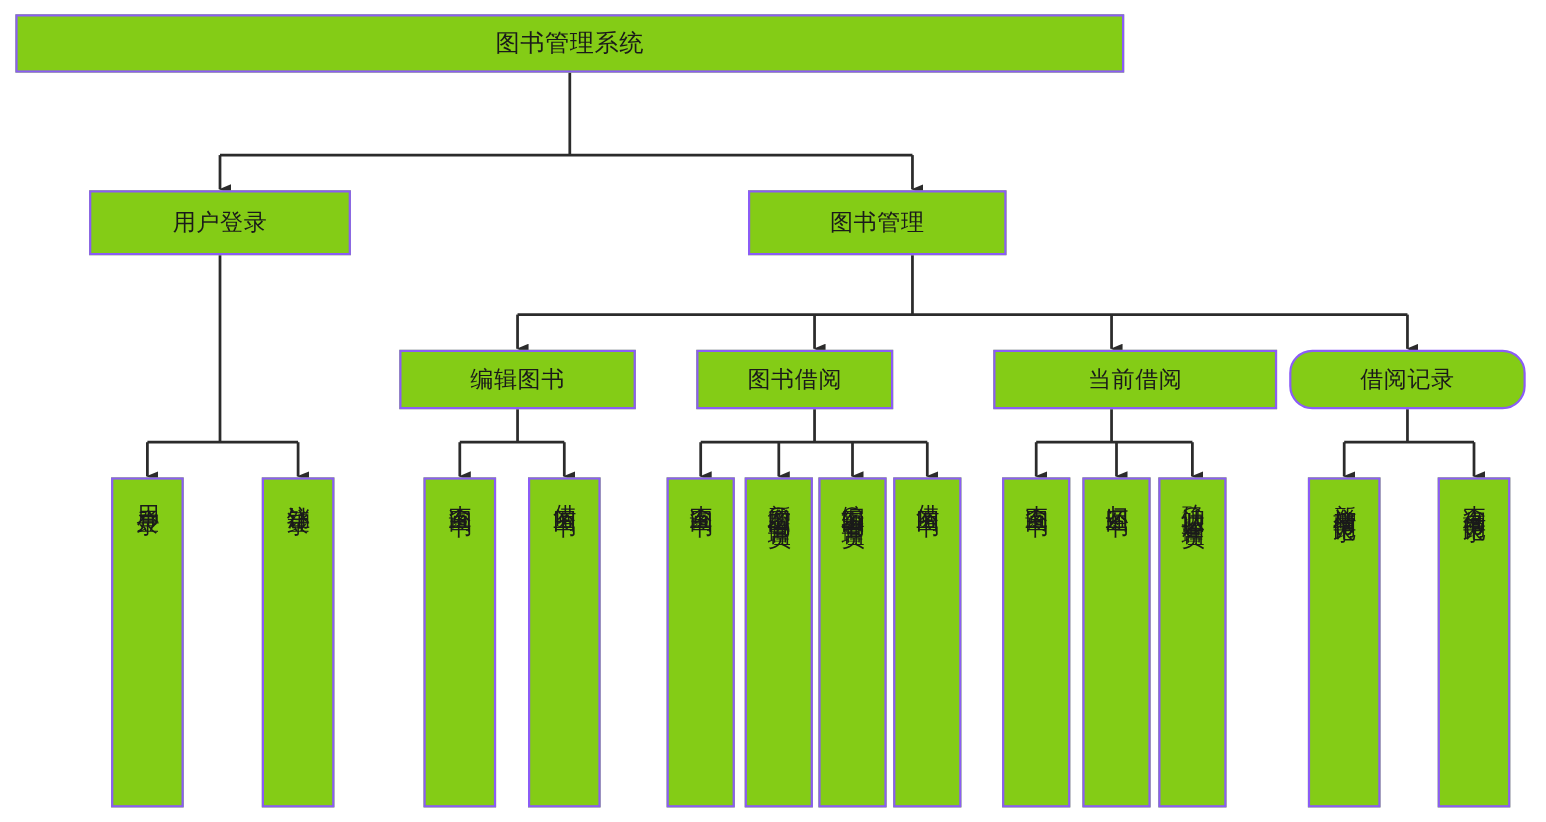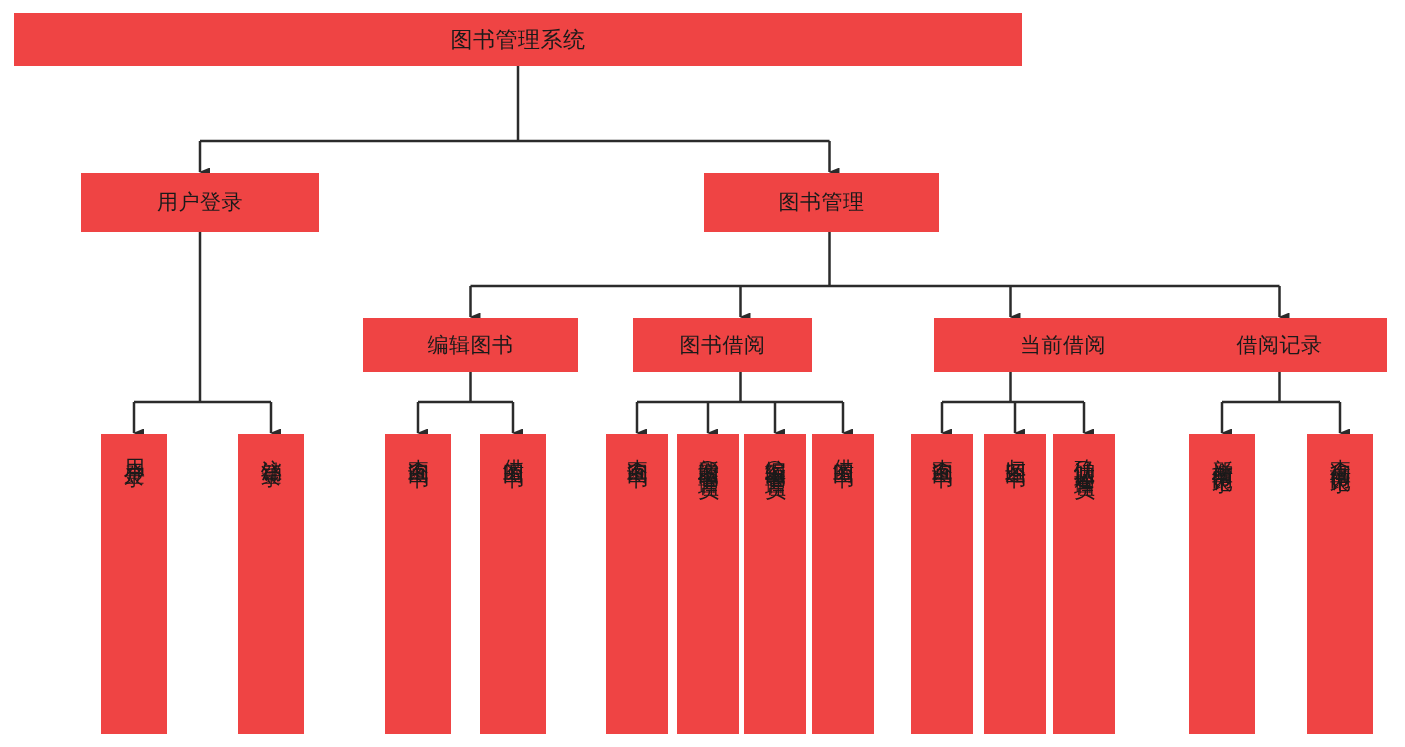--- a/index.html
+++ b/index.html
@@ -21,22 +21,22 @@
   #edge-layer {
     position: absolute;
     left: 0;
     top: 0;
     width: 1405px;
     height: 747px;
   }
   .node {
     position: absolute;
     box-sizing: border-box;
-    background: #ef4444;
-    border: 2px solid #ef4444;
+    background: #84cc16;
+    border: 2px solid #8b5cf6;
     display: flex;
     align-items: center;
     justify-content: center;
     z-index: 2;
   }
   .node-label {
     color: #1a1a1a;
     line-height: 1.0;
     white-space: nowrap;
     text-align: center;
@@ -119,33 +119,33 @@
       </g>
   </svg>
 
   <div id="nodes-layer">
       <div class="node horizontal" id="root-node" style="left: 14px; top: 13px; width: 1008px; height: 53px;">
         <span class="node-label">图书管理系统</span>
       </div>
       <div class="node horizontal" style="left: 81px; top: 173px; width: 238px; height: 59px;">
         <span class="node-label">用户登录</span>
       </div>
-      <div class="node horizontal" style="left: 704px; top: 173px; width: 235px; height: 59px;">
+      <div class="node horizontal" style="left: 680px; top: 173px; width: 235px; height: 59px;">
         <span class="node-label">图书管理</span>
       </div>
       <div class="node horizontal" style="left: 363px; top: 318px; width: 215px; height: 54px;">
         <span class="node-label">编辑图书</span>
       </div>
       <div class="node horizontal" style="left: 633px; top: 318px; width: 179px; height: 54px;">
         <span class="node-label">图书借阅</span>
       </div>
-      <div class="node horizontal" style="left: 903px; top: 318px; width: 258px; height: 54px; margin-left: 31px;">
+      <div class="node horizontal" style="left: 903px; top: 318px; width: 258px; height: 54px;">
         <span class="node-label">当前借阅</span>
       </div>
-      <div class="node horizontal" style="left: 1172px; top: 318px; width: 215px; height: 54px;">
+      <div class="node horizontal" style="left: 1172px; top: 318px; width: 215px; height: 54px; border-radius: 21px;">
         <span class="node-label">借阅记录</span>
       </div>
       <div class="node vertical" style="left: 101px; top: 434px; width: 66px; height: 300px;">
         <span class="node-label">用户登录</span>
       </div>
       <div class="node vertical" style="left: 238px; top: 434px; width: 66px; height: 300px;">
         <span class="node-label">注销登录</span>
       </div>
       <div class="node vertical" style="left: 385px; top: 434px; width: 66px; height: 300px;">
         <span class="node-label">查询图书</span>

